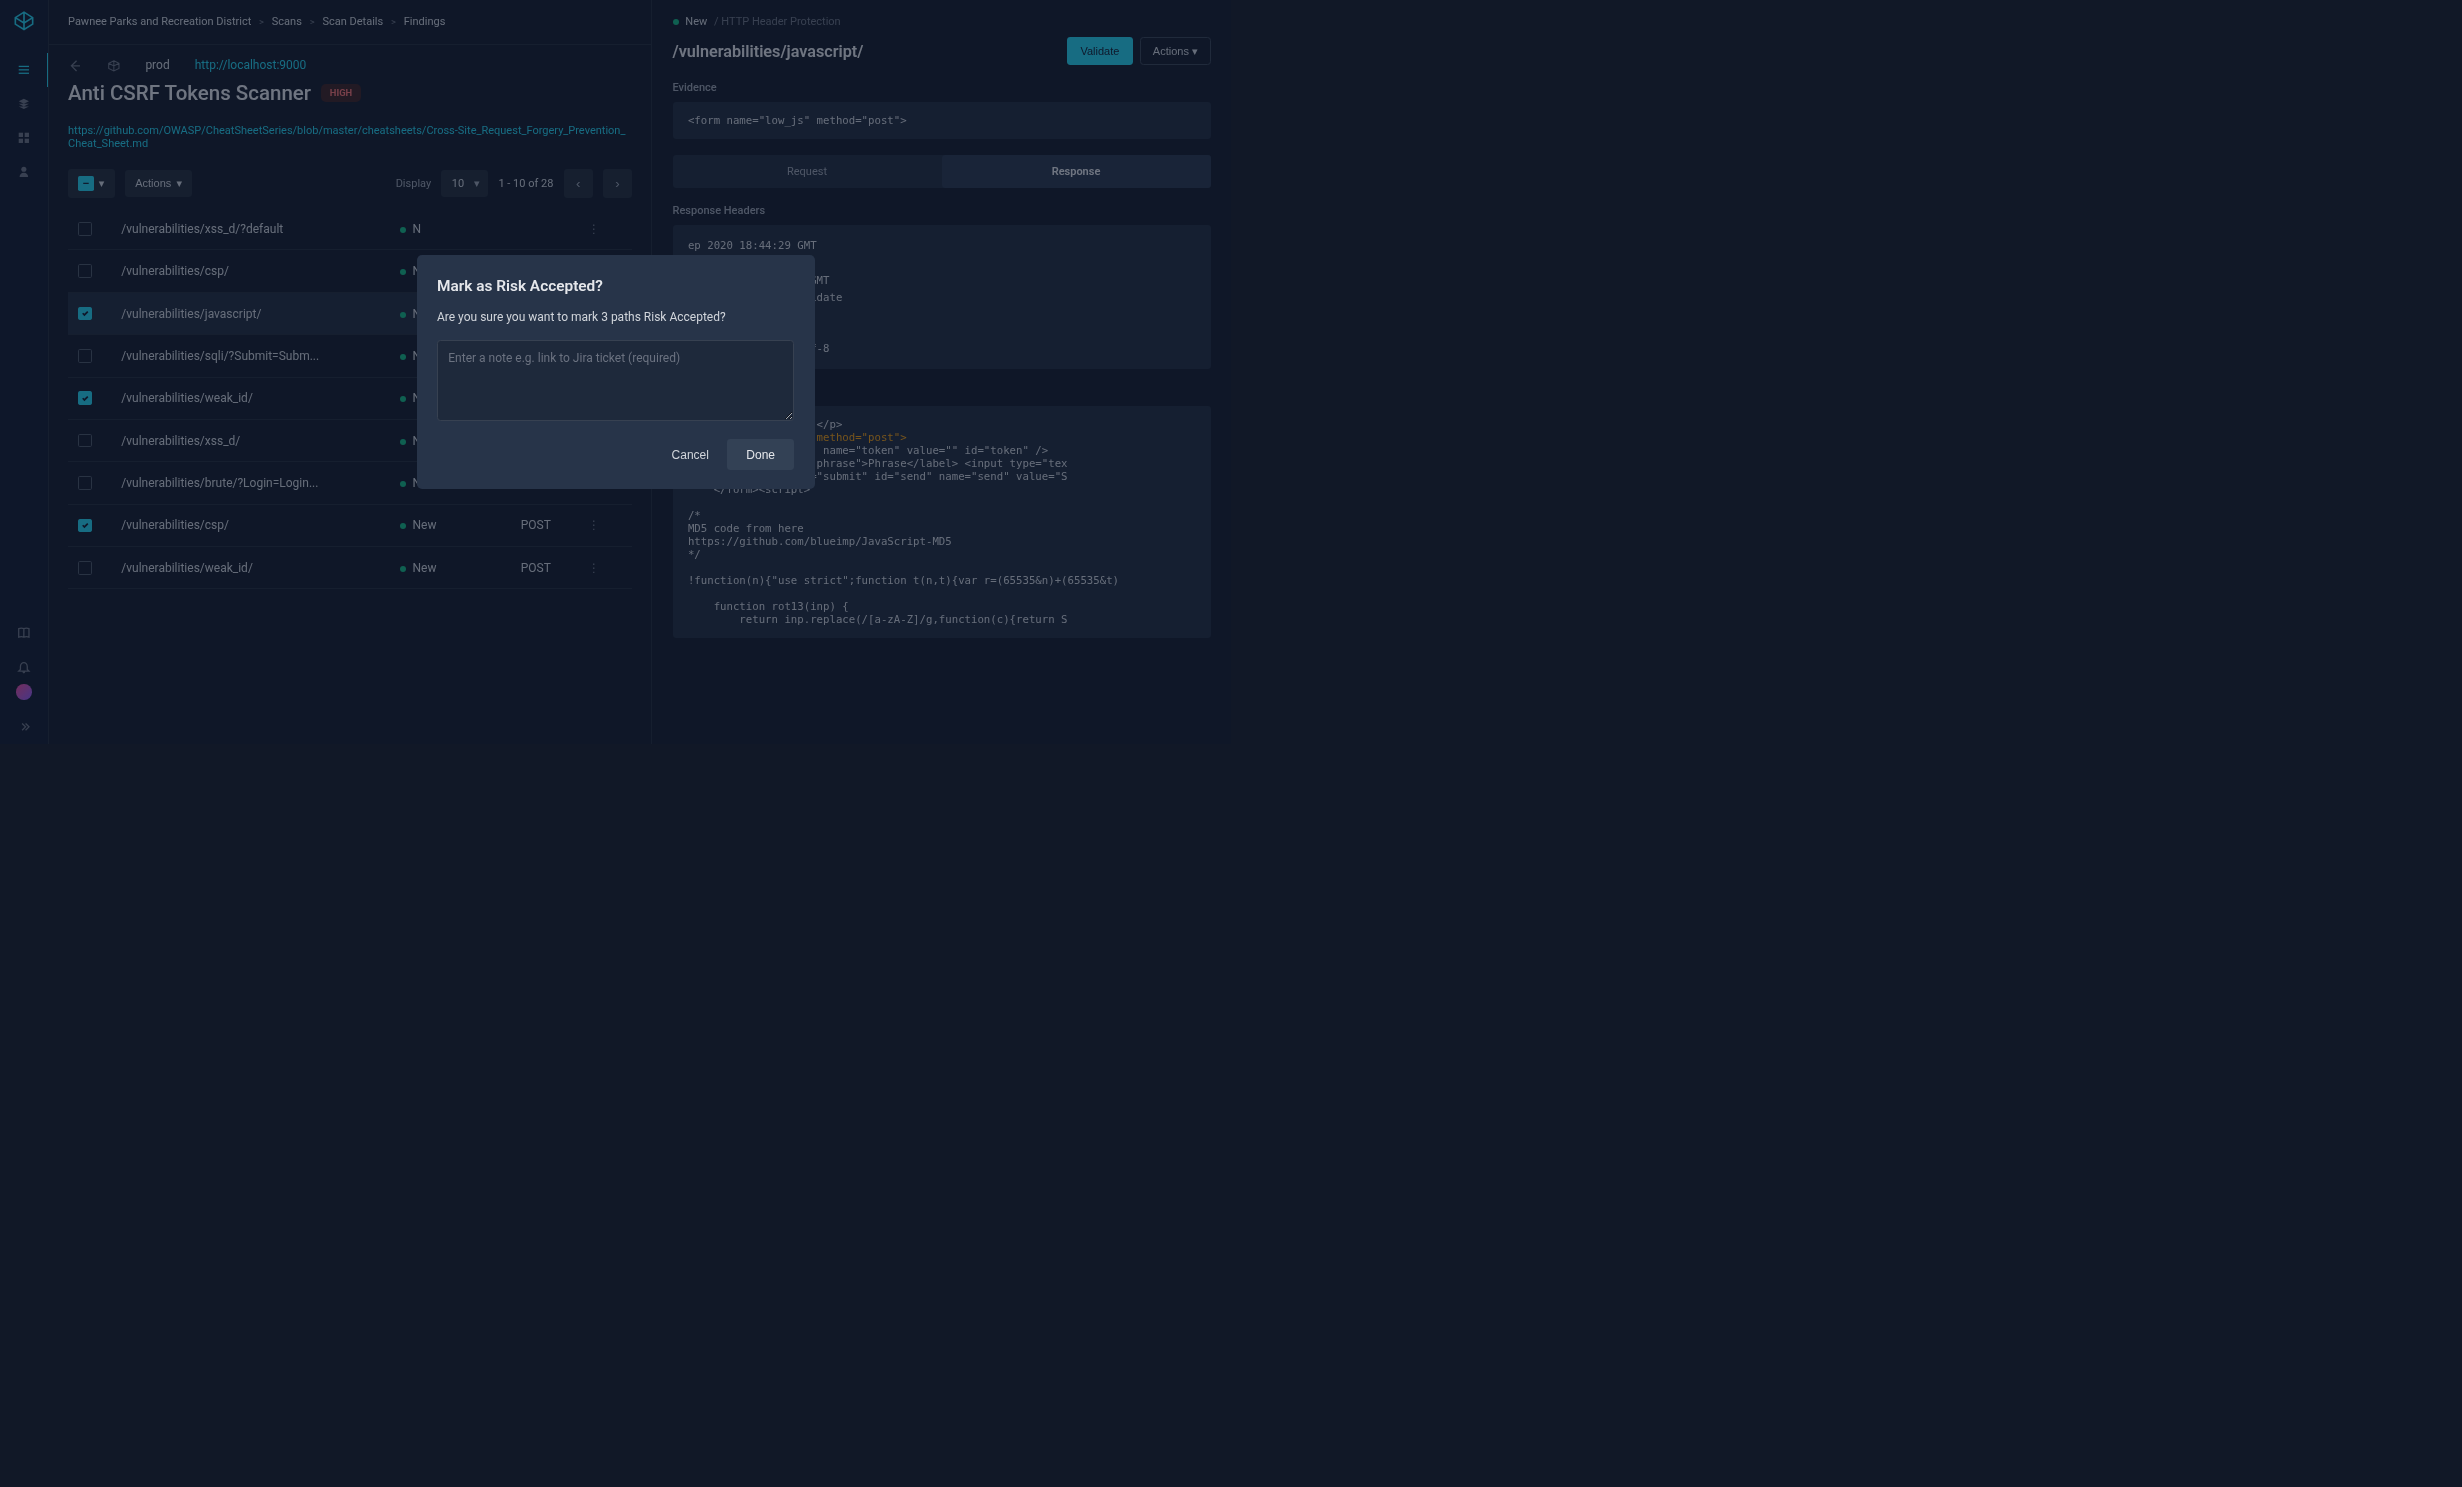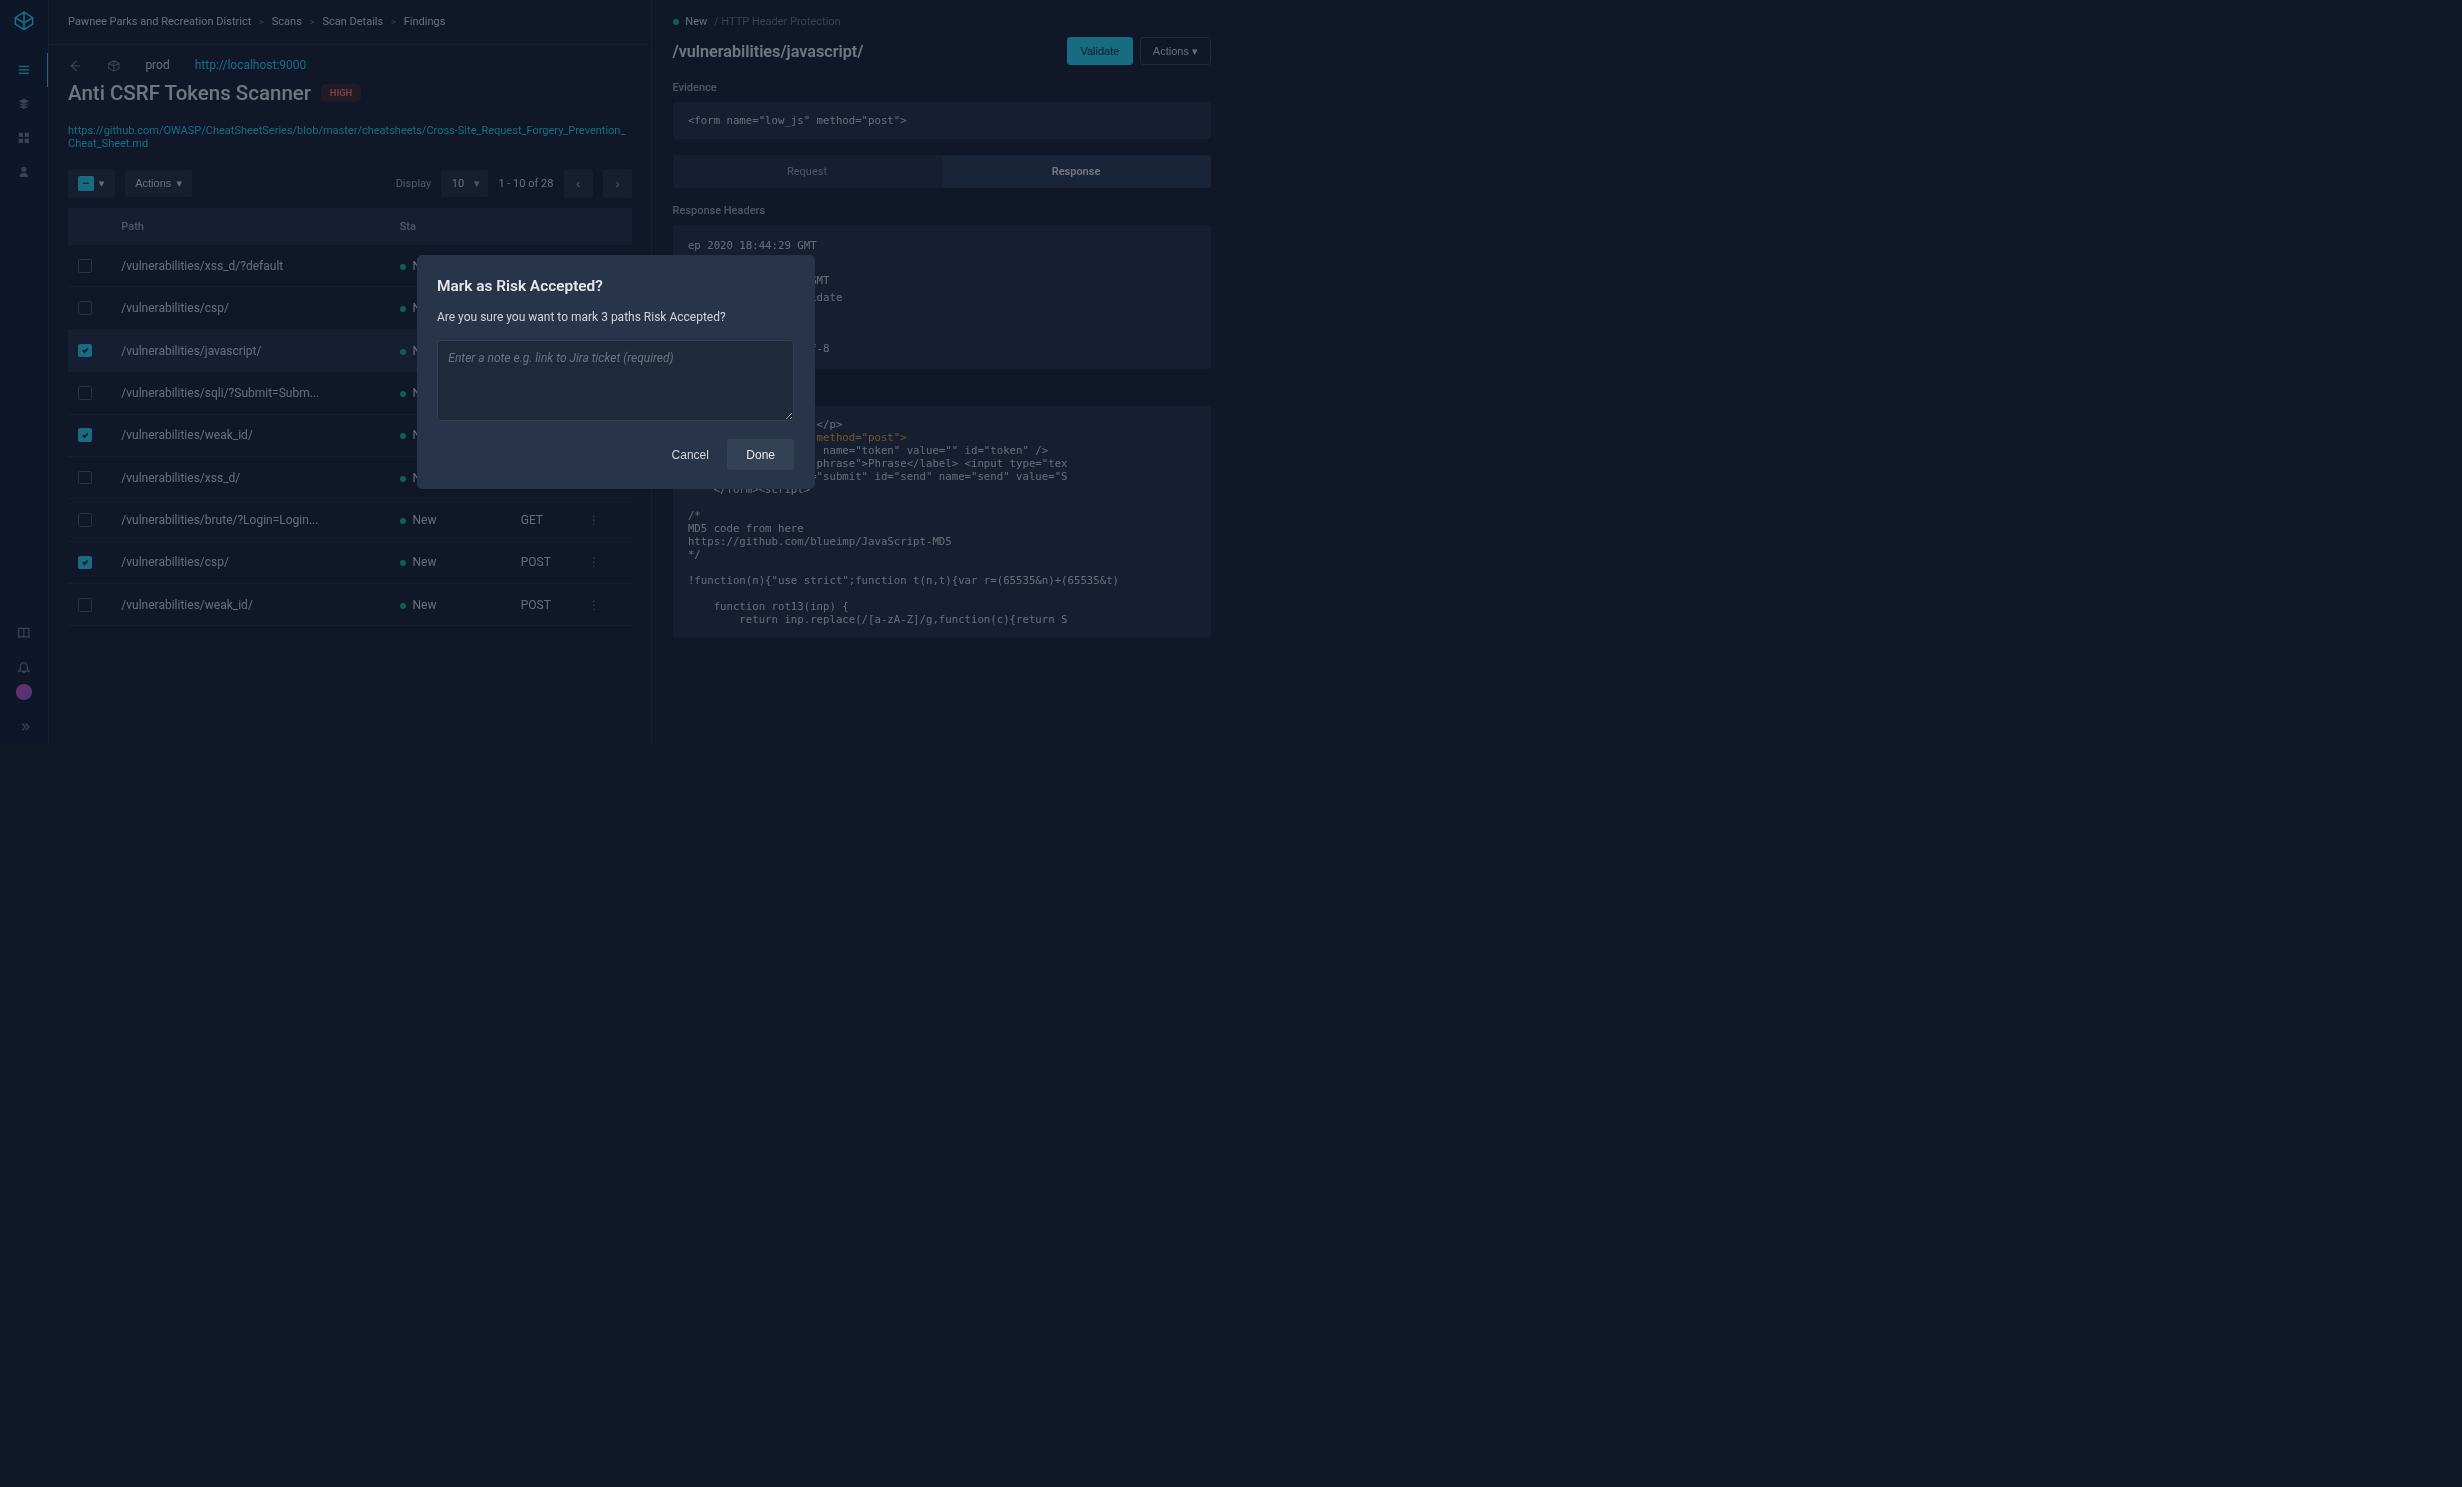--- a/index.html
+++ b/index.html
@@ -301,21 +301,20 @@
   width: 100%;
   height: 81px;
   background: #1E293B;
   border: 0.9px solid #374151;
   border-radius: 3.4px;
   padding: 10.3px;
   color: #D1D5DB;
   font-size: 12px;
   font-family: inherit;
   resize: vertical;
-  font-style: italic;
 }
 .modal-textarea::placeholder { color: #6B7280; }
 .modal-footer {
   display: flex;
   justify-content: flex-end;
   gap: 3px;
   margin-top: 15.4px;
 }
 .cancel-btn {
   background: transparent;
@@ -436,27 +435,20 @@
         </button>
         <div class="toolbar-spacer"></div>
         <span class="display-label">Display</span>
         <div class="select-box">10</div>
         <span class="page-info">1 - 10 of 28</span>
         <button class="page-btn">‹</button>
         <button class="page-btn">›</button>
       </div>
 
       <div class="table">
-        <div class="table-header">
-          <span></span>
-          <span>Path</span>
-          <span>Sta</span>
-          <span></span>
-          <span></span>
-        </div>
         <div id="table-body">
             <div class="table-row">
               <div>
                 <div class="checkbox"></div>
               </div>
               <div>/vulnerabilities/xss_d/?default</div>
               <div><span class="status-dot"></span><span class="status-text">N</span></div>
               <div class="method-text"></div>
               <div class="kebab">⋮</div>
             </div>

